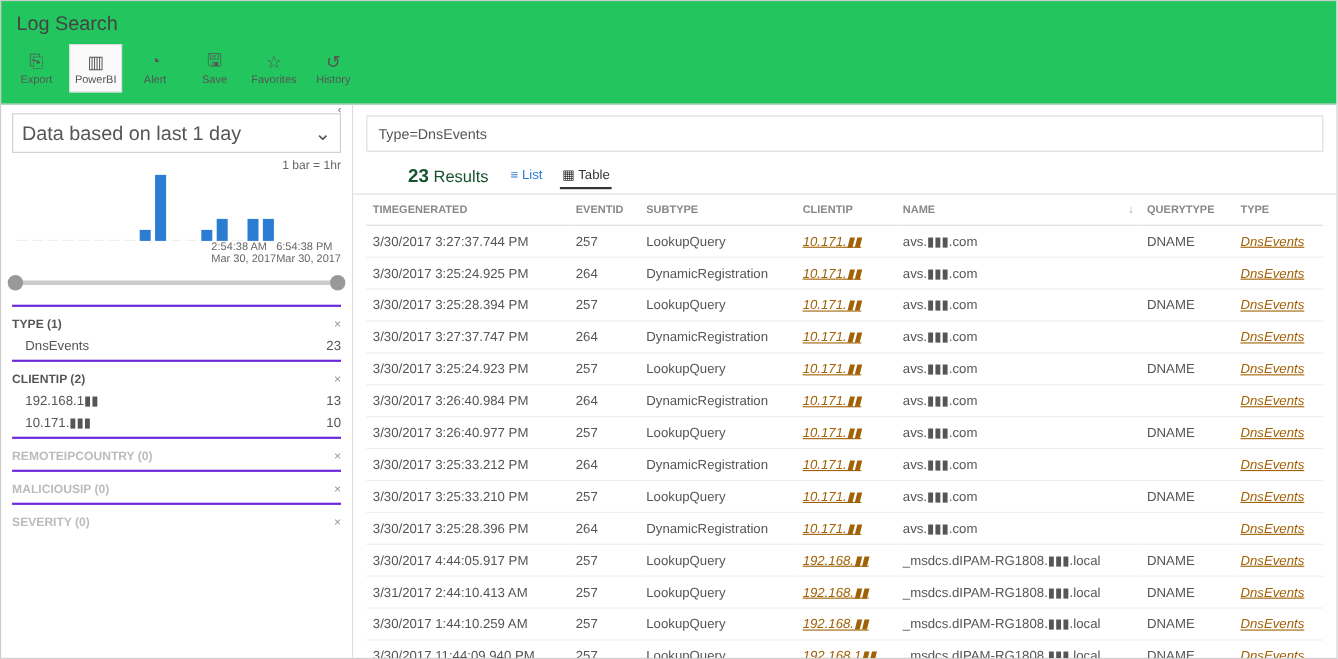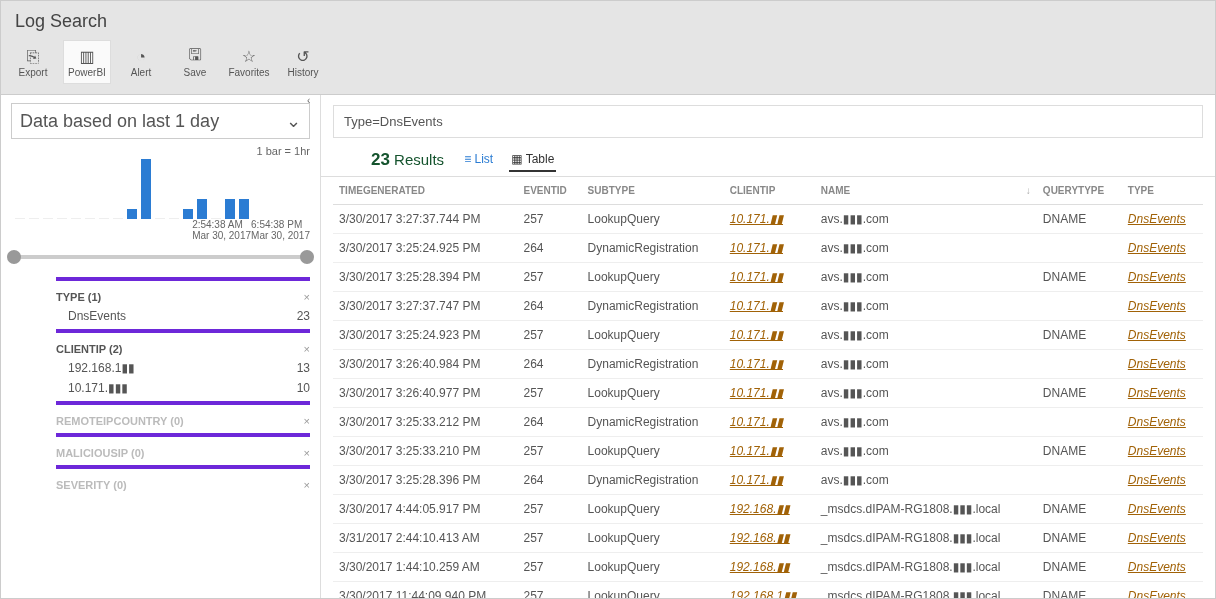--- a/index.html
+++ b/index.html
@@ -1,34 +1,34 @@
 <!DOCTYPE html>
 <html><head>
 <meta charset="utf-8">
 <style>
   * { box-sizing: border-box; margin: 0; padding: 0; }
   body { font-family: "Segoe UI", Arial, sans-serif; font-size: 12px; color: #333; background: #fff; width:1216px; height:599px; overflow:hidden; border:1px solid #ccc; }
-  .header { background:#e5e5e5; border-bottom:1px solid #ccc; }
+  .header { background:#22c55e; border-bottom:1px solid #ccc; }
   .title { font-size:18px; padding:10px 14px 4px; color:#444; }
   .toolbar { display:flex; padding:4px 8px 10px; gap:6px;}
   .tool-btn { display:flex; flex-direction:column; align-items:center; justify-content:center; width:48px; height:44px; font-size:10px; color:#555; border:1px solid transparent; cursor:pointer;}
   .tool-btn .icon { font-size:16px; height:20px; display:flex; align-items:center; justify-content:center;}
   .tool-btn.active { background:#fafafa; border:1px solid #ddd;}
   .main { display:flex; height:calc(100% - 90px); }
   .sidebar { width:320px; border-right:1px solid #ddd; position:relative; padding:8px 10px; overflow:hidden;}
   .collapse-chevron { position:absolute; top:0; right:-1px; width:14px; height:14px; font-size:10px; color:#666; cursor:pointer;}
   .dropdown { border:1px solid #ccc; padding:6px 8px; display:flex; justify-content:space-between; align-items:center; font-size:18px; color:#555; cursor:pointer; margin-bottom:6px;}
   .barlabel { text-align:right; font-size:11px; color:#666; margin-bottom:2px;}
   .chart { height:60px; display:flex; align-items:flex-end; gap:4px; padding:0 4px;}
   .bar { width:10px; background:#2b7cd3;}
   .chart-times { display:flex; justify-content:flex-end; font-size:10px; color:#666; margin-top:0;}
   .chart-times div span { display:block;}
   .slider { margin:14px 0 18px; position:relative; height:4px; background:#ccc; border-radius:2px;}
   .slider .knob { position:absolute; top:-5px; width:14px; height:14px; background:#999; border-radius:50%;}
-  .facet { border-top:4px solid #6d28d9; padding:10px 0 6px;margin-left:45px;}
+  .facet { border-top:2px solid #6d28d9; padding:10px 0 6px;}
   .facet-head { display:flex; justify-content:space-between; font-size:11px; font-weight:bold; color:#555;}
   .facet-head .x { color:#999; font-weight:normal; cursor:pointer;}
   .facet-row { display:flex; justify-content:space-between; padding:6px 0 0 12px; font-size:12px; color:#555;}
   .facet.empty .facet-head{ color:#bbb;}
   .content { flex:1; display:flex; flex-direction:column; overflow:hidden;}
   .query-box { border:1px solid #ddd; margin:10px 12px 6px; padding:8px 10px; font-size:13px; color:#555;}
   .result-bar { display:flex; align-items:center; gap:18px; padding:4px 12px; border-bottom:1px solid #ddd;}
   .result-count { font-size:15px; color:#14532d;margin-left:38px;}
   .result-count b { font-size:17px;}
   .view-toggle { display:flex; gap:14px;text-align:center;}

